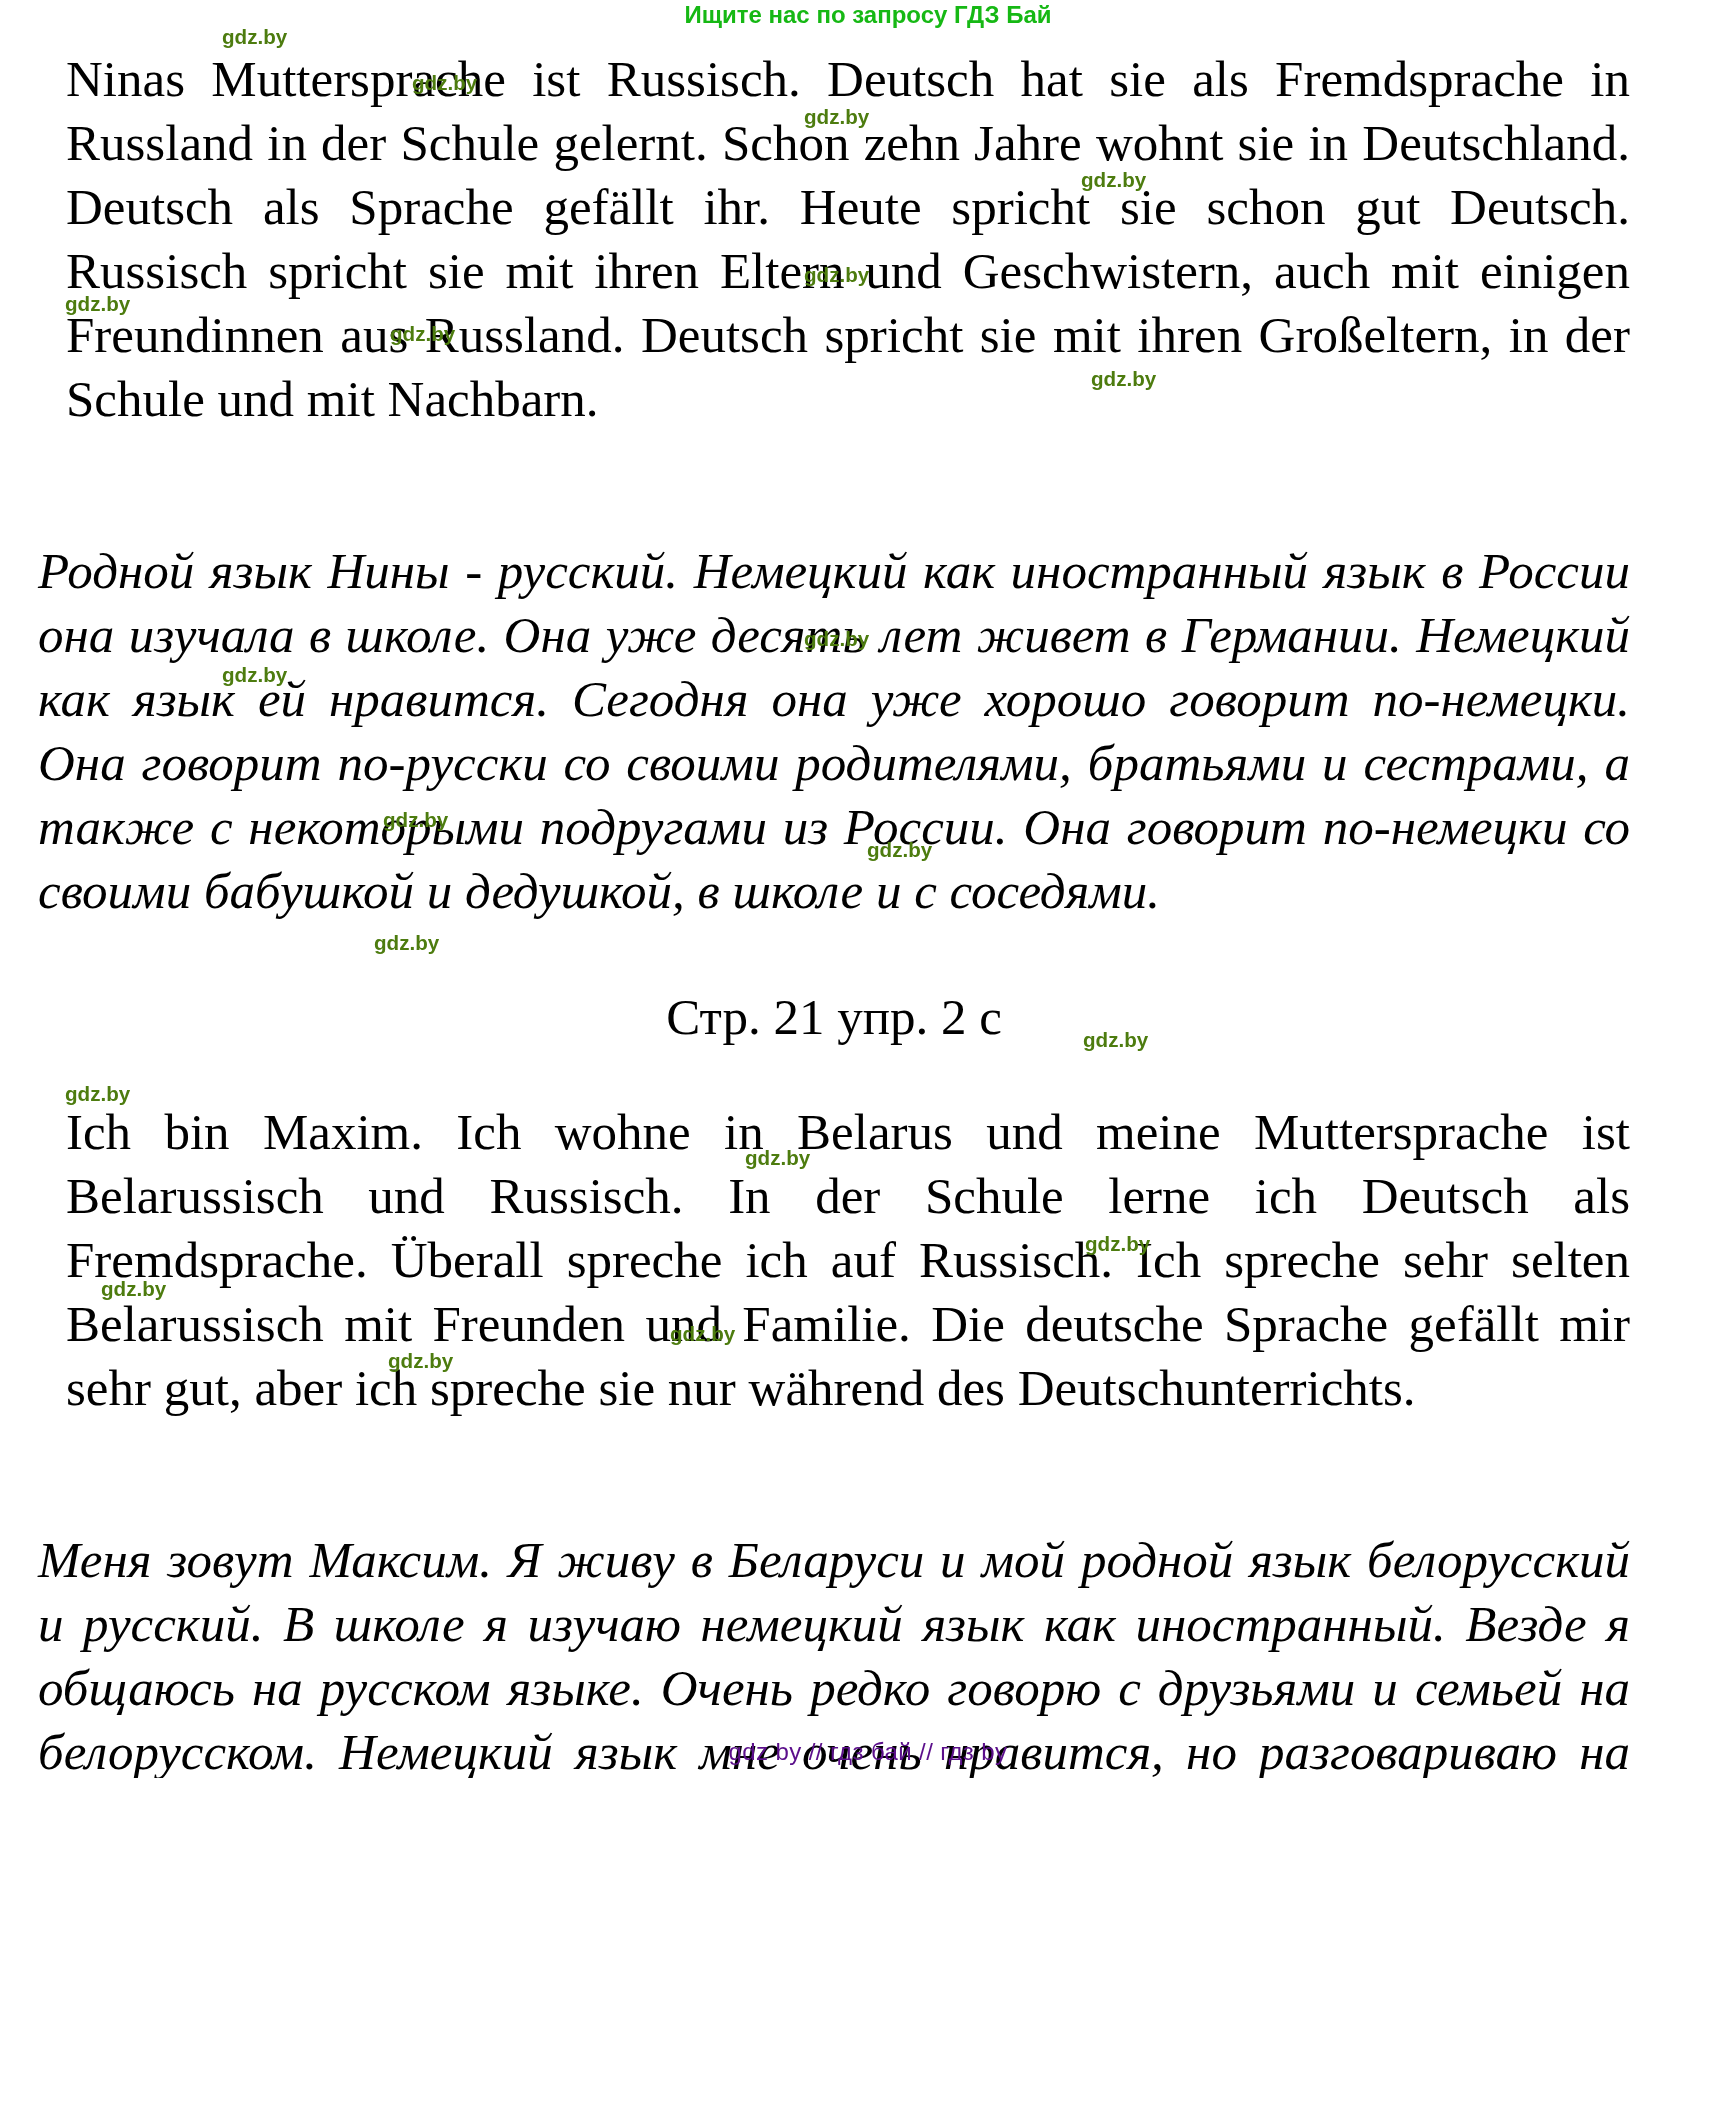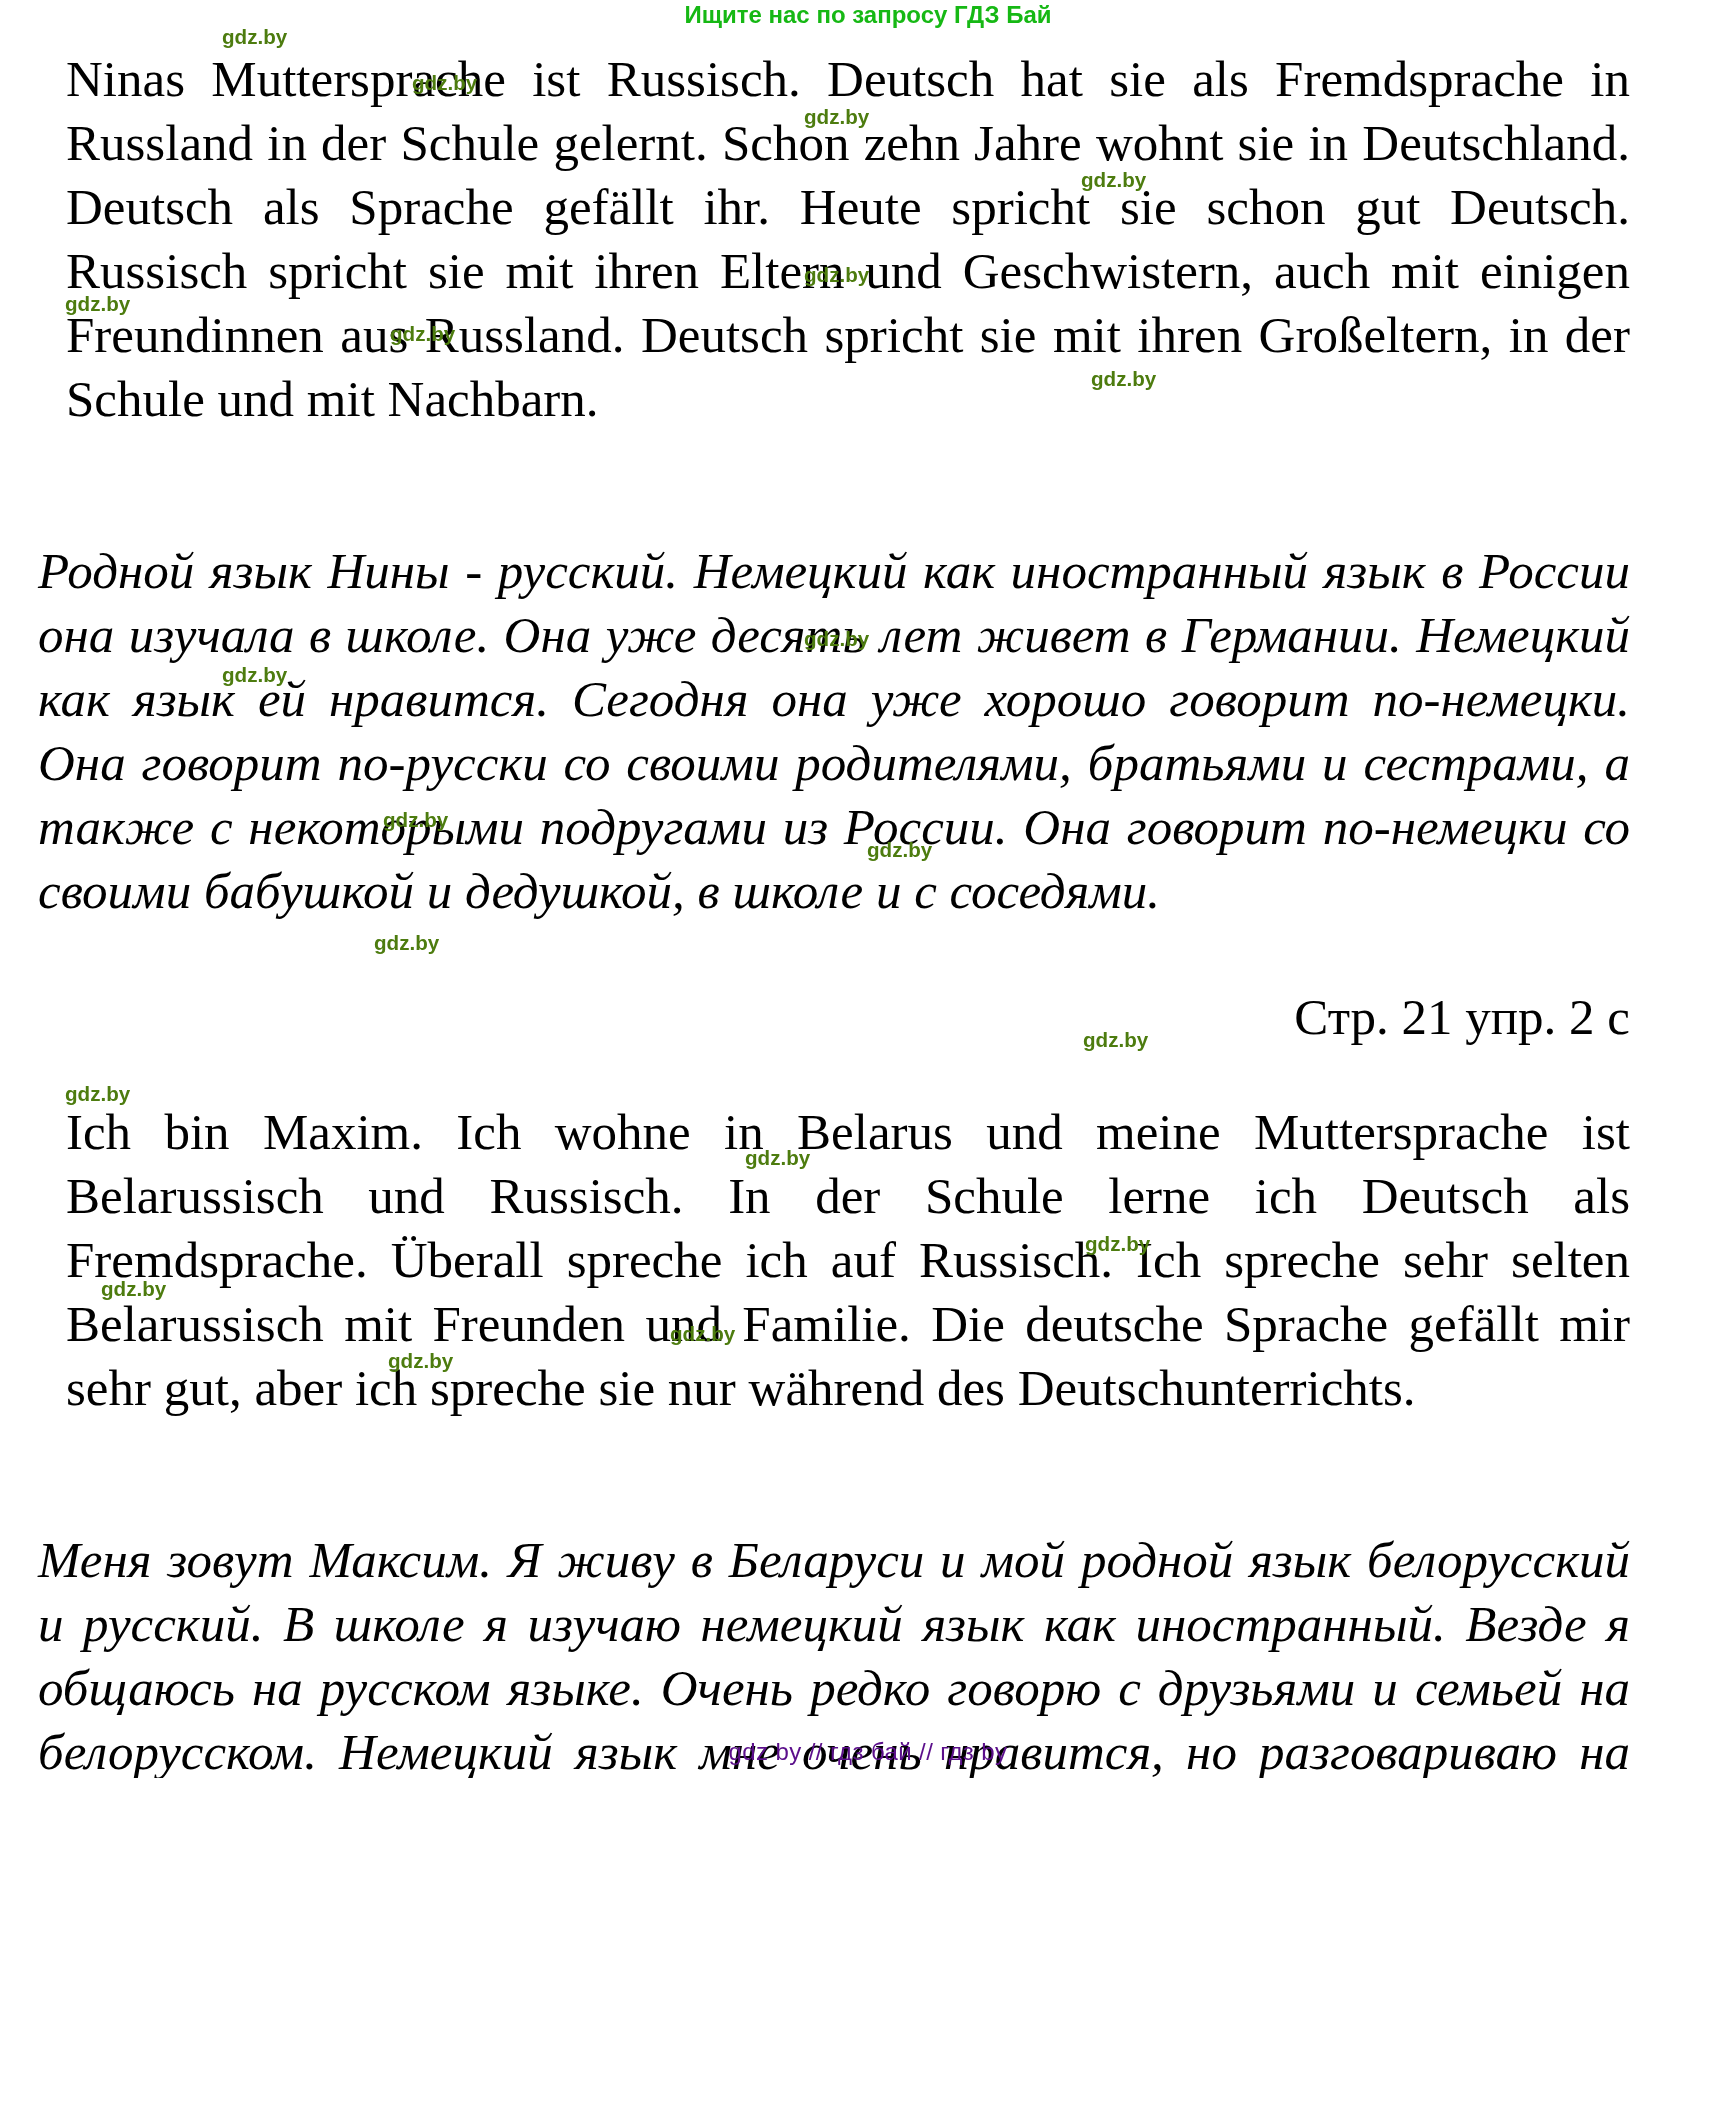--- a/index.html
+++ b/index.html
@@ -57,21 +57,21 @@
     font-style: italic;
     margin-top: 44px;
   }
 
   .spacer-lg { height: 64px; }
   .spacer-md { height: 52px; }
 
   .heading {
     font-size: 51px;
     line-height: 61px;
-    text-align: right;
+    text-align: center;
     color: #000000;
     margin: 0;
   }
 
   
   .wm {
     position: absolute;
     font-family: "Liberation Sans", "DejaVu Sans", sans-serif;
     font-size: 20.6px;
     font-weight: bold;

